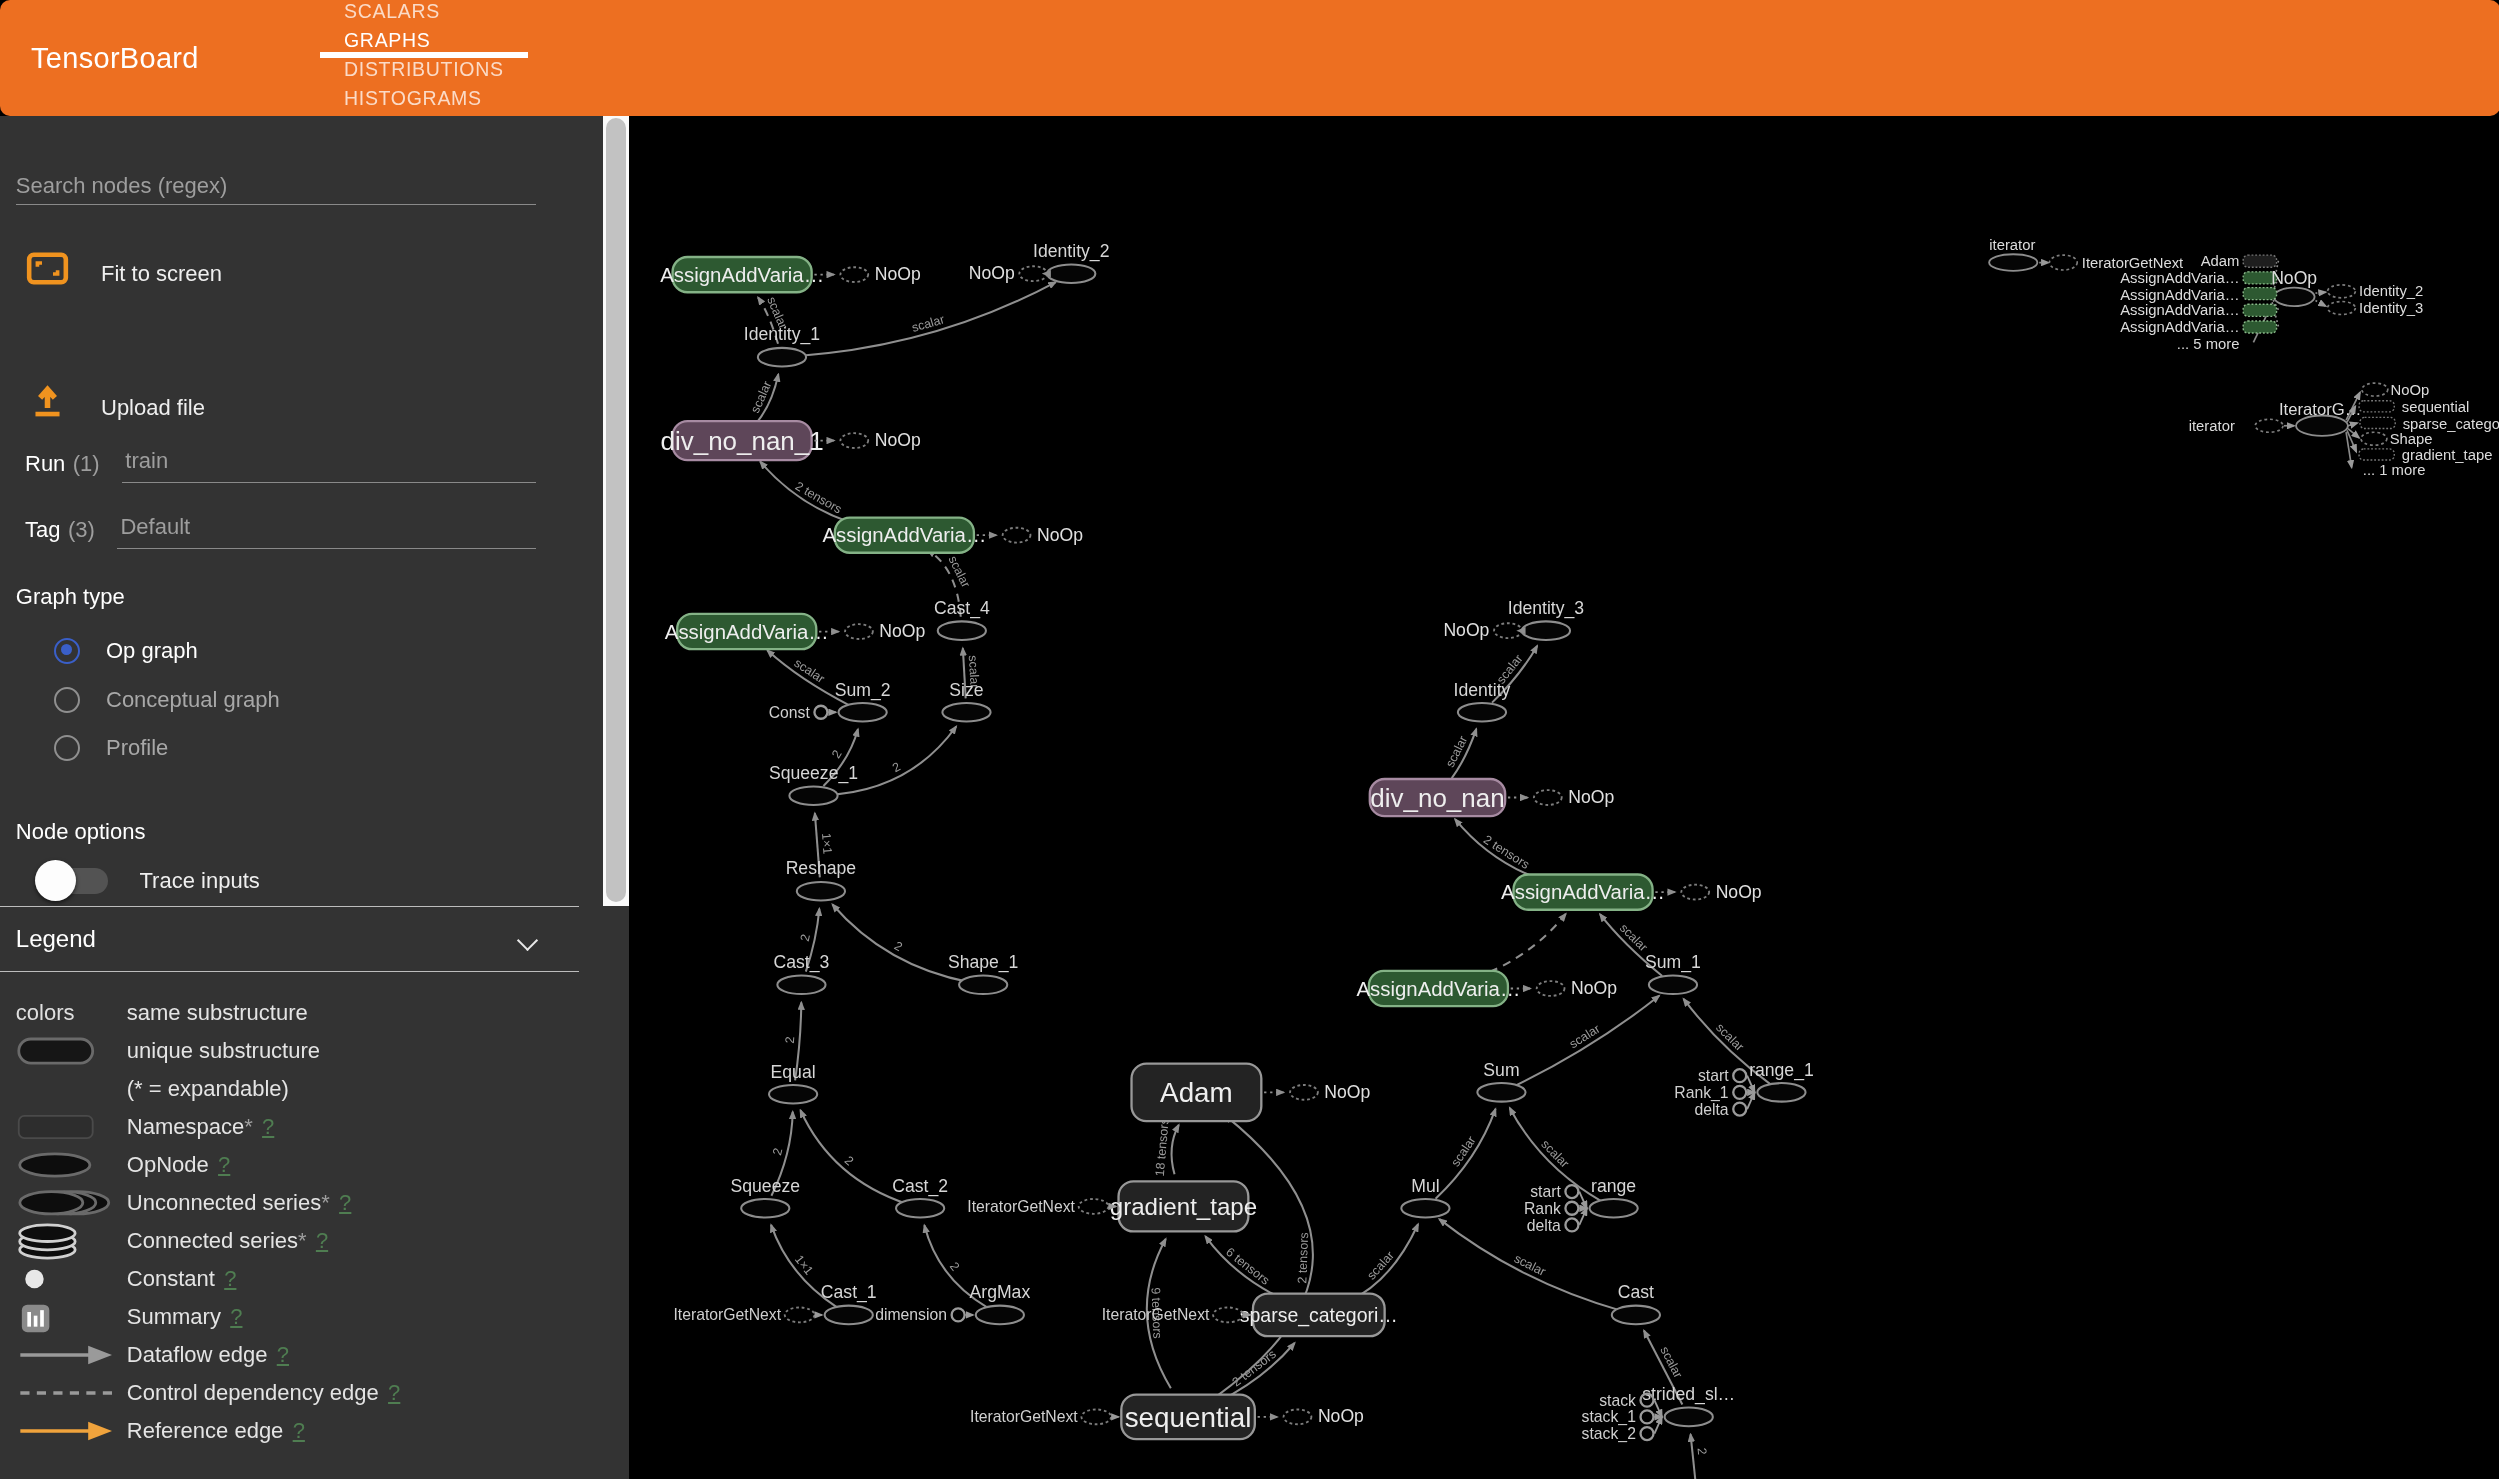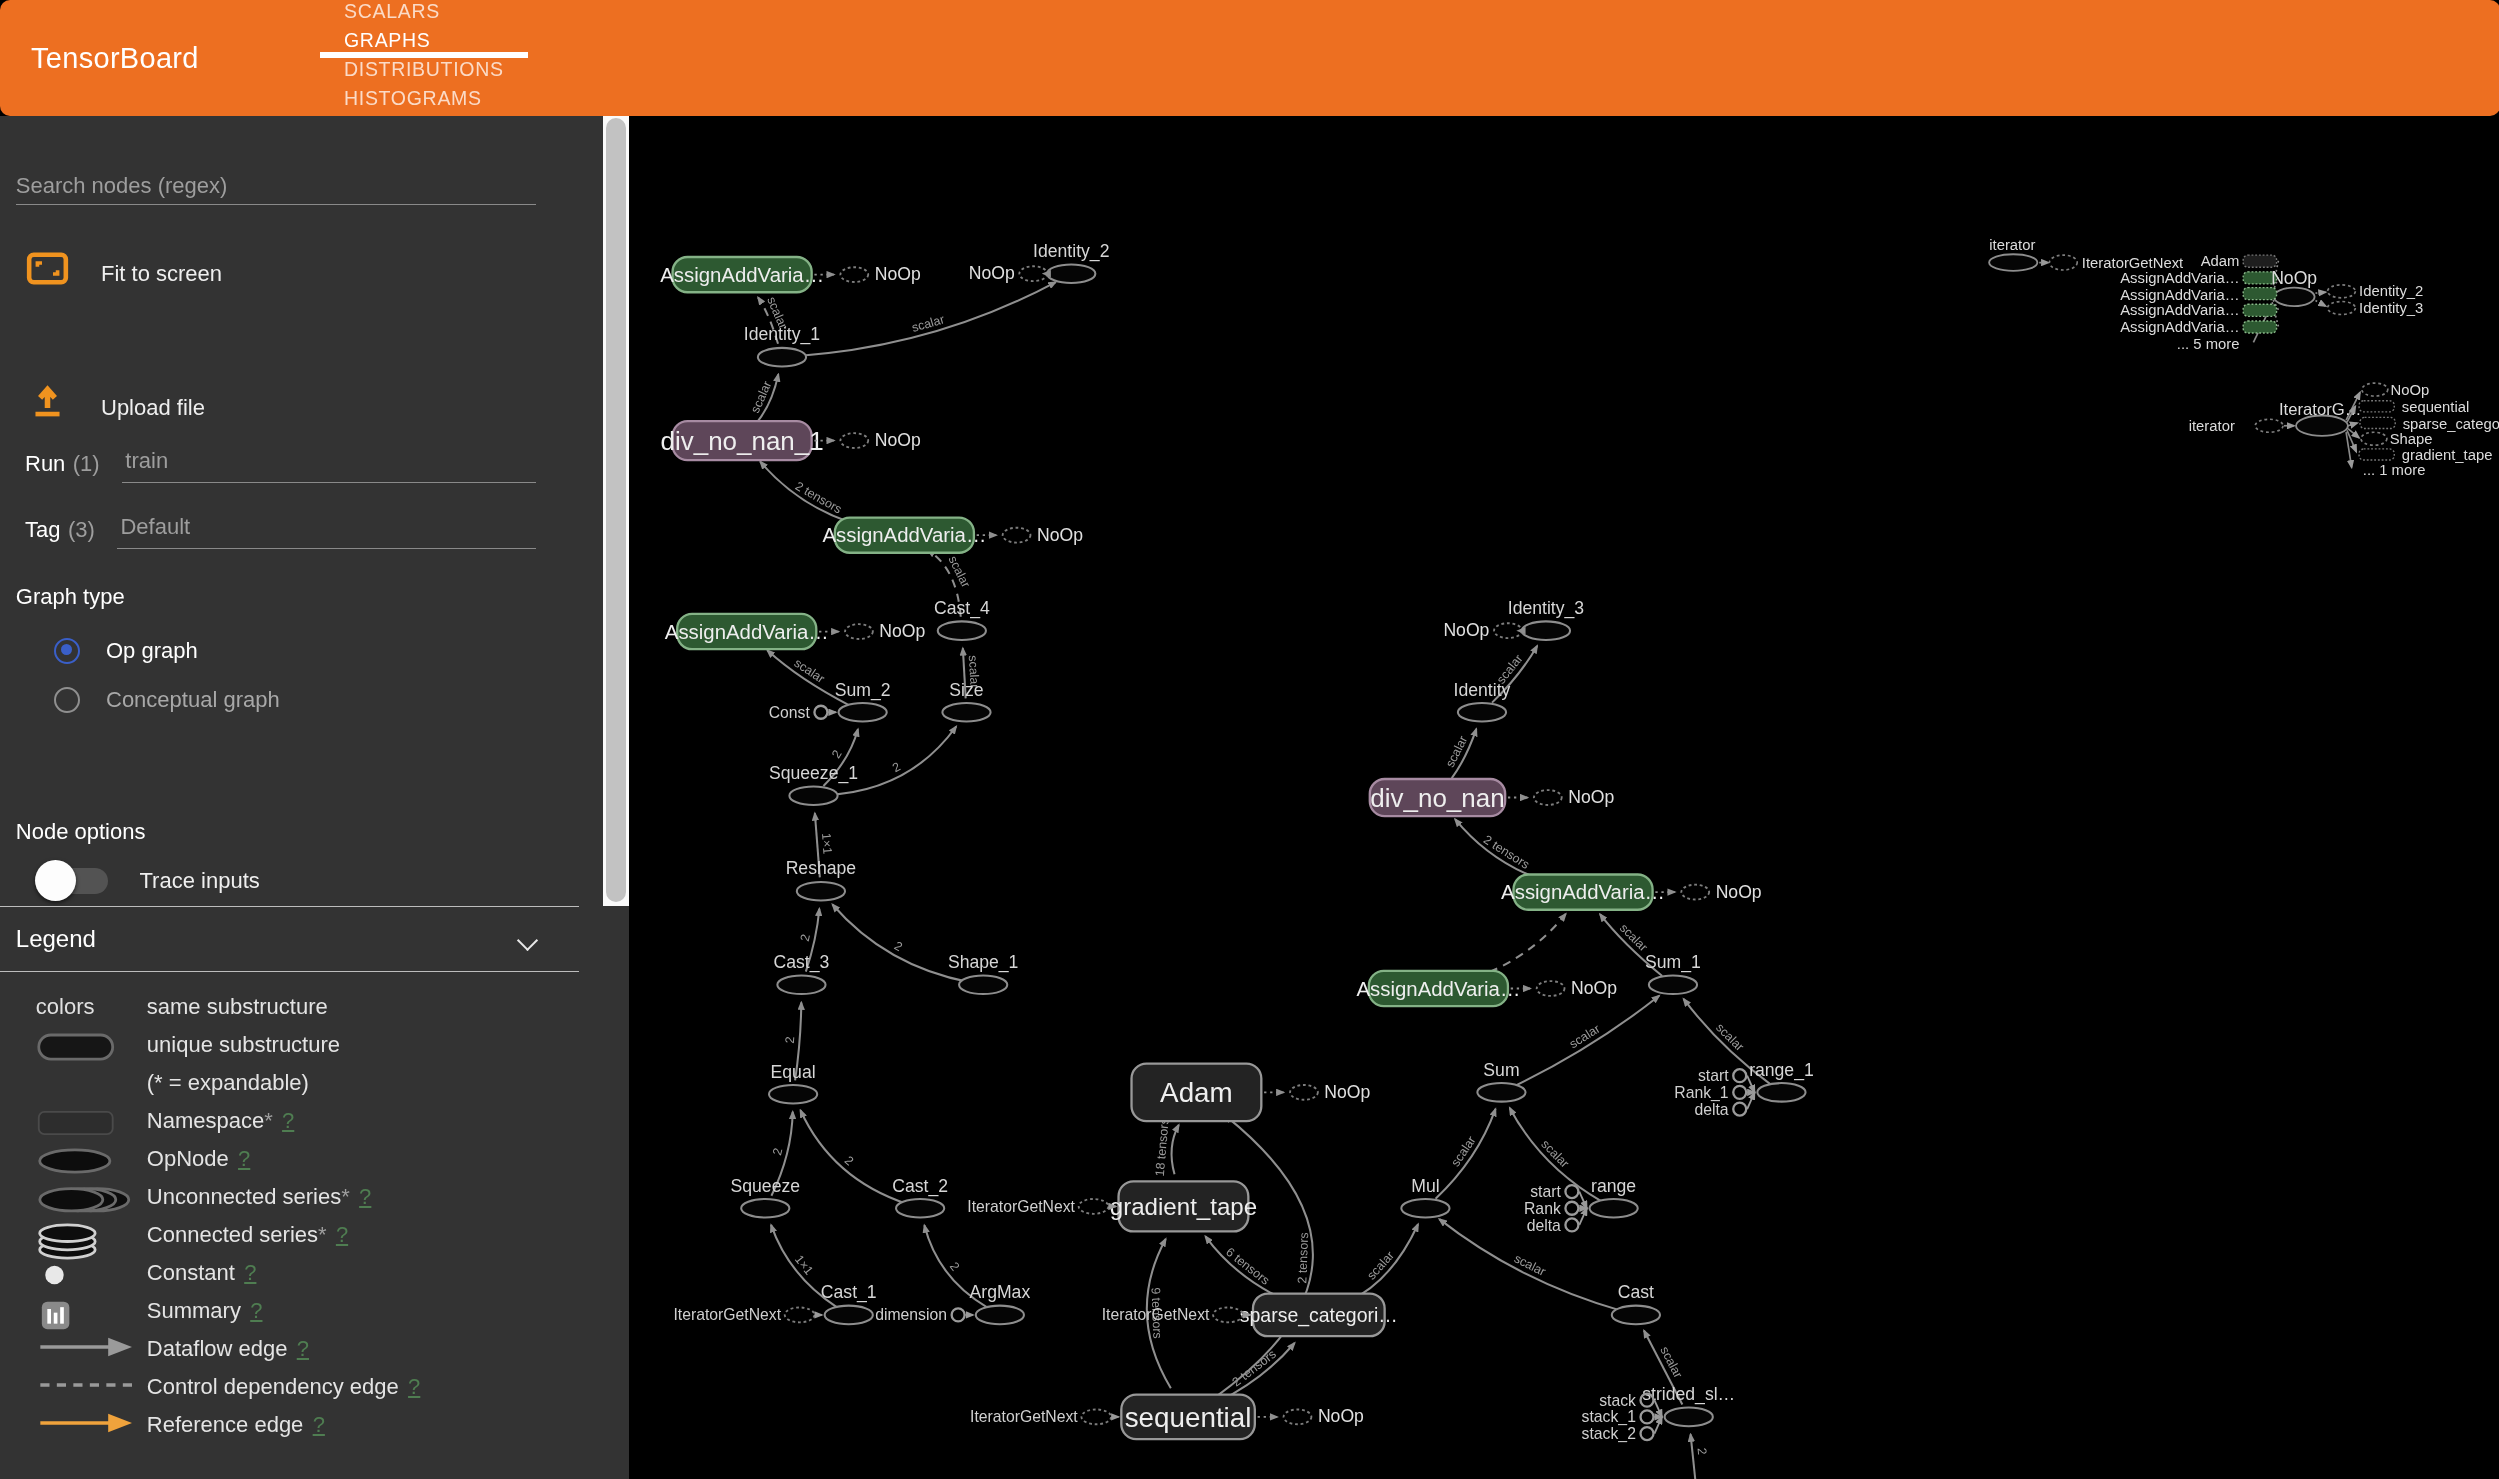--- a/index.html
+++ b/index.html
@@ -39,21 +39,21 @@
   .toggle{position:relative;width:69px;height:26px;border-radius:13px;background:#535353;margin-left:39px;flex:none;cursor:pointer;}
   .toggle .knob{position:absolute;left:-3.7px;top:-7.4px;width:41px;height:41px;border-radius:50%;background:#fdfdfd;box-shadow:0 1.9px 4.6px rgba(0,0,0,.6);}
   .toggle-lbl{color:#efefef;font-size:22px;margin-left:31.5px;}
   
   .legend-panel{position:absolute;left:0;top:790px;width:579px;height:574px;background:#333;border-top:1.9px solid #bdbdbd;}
   .legend-head{height:65px;border-bottom:1.9px solid #bdbdbd;display:flex;align-items:center;position:relative;cursor:pointer;}
   .legend-head .t{color:#fff;font-size:24px;margin-left:15.8px;}
   .chev{position:absolute;right:39px;top:22px;width:20.4px;height:20.4px;}
   .chev::before{content:"";position:absolute;left:0;top:3.7px;width:13px;height:13px;border-right:2.8px solid #e8e8e8;border-bottom:2.8px solid #e8e8e8;transform:rotate(45deg);}
   .legend-rows{padding-top:22px;}
-  .lrow{height:38px;display:flex;align-items:flex-start;padding-left:20px;}
+  .lrow{height:38px;display:flex;align-items:center;}
   .lrow .sw{width:111px;margin-left:15.8px;flex:none;display:flex;align-items:center;}
   .lrow .sw .swtext{color:#e0e0e0;font-size:22px;}
   .lrow .ltext{color:#e4e4e4;font-size:22px;}
   .lrow .star{color:#9e9e9e;font-size:22px;}
   .lrow .help{color:#4f7d51;font-size:22px;margin-left:9.3px;text-decoration:underline;cursor:pointer;}
   
   .graph{flex:1;background:#000;position:relative;}
   svg text{font-family:"Liberation Sans",sans-serif;}
 </style>
 </head>
@@ -121,20 +121,24 @@
             <span class="heading" style="margin-left:15.8px">Graph type</span>
           </div>
 
         <div class="srow radio-row sel" style="top:512px">
           <span class="radio sel"></span>
           <span class="radio-lbl">Op graph</span>
         </div>
         <div class="srow radio-row" style="top:561px">
           <span class="radio"></span>
           <span class="radio-lbl">Conceptual graph</span>
+        </div>
+        <div class="srow radio-row" style="top:609px">
+          <span class="radio"></span>
+          <span class="radio-lbl">Profile</span>
         </div>
 
         <div class="srow" style="top:693px">
             <span class="heading" style="margin-left:15.8px">Node options</span>
           </div>
 
         <div class="srow" style="top:742px">
           <span class="toggle">
               <span class="knob"></span>
             </span>

